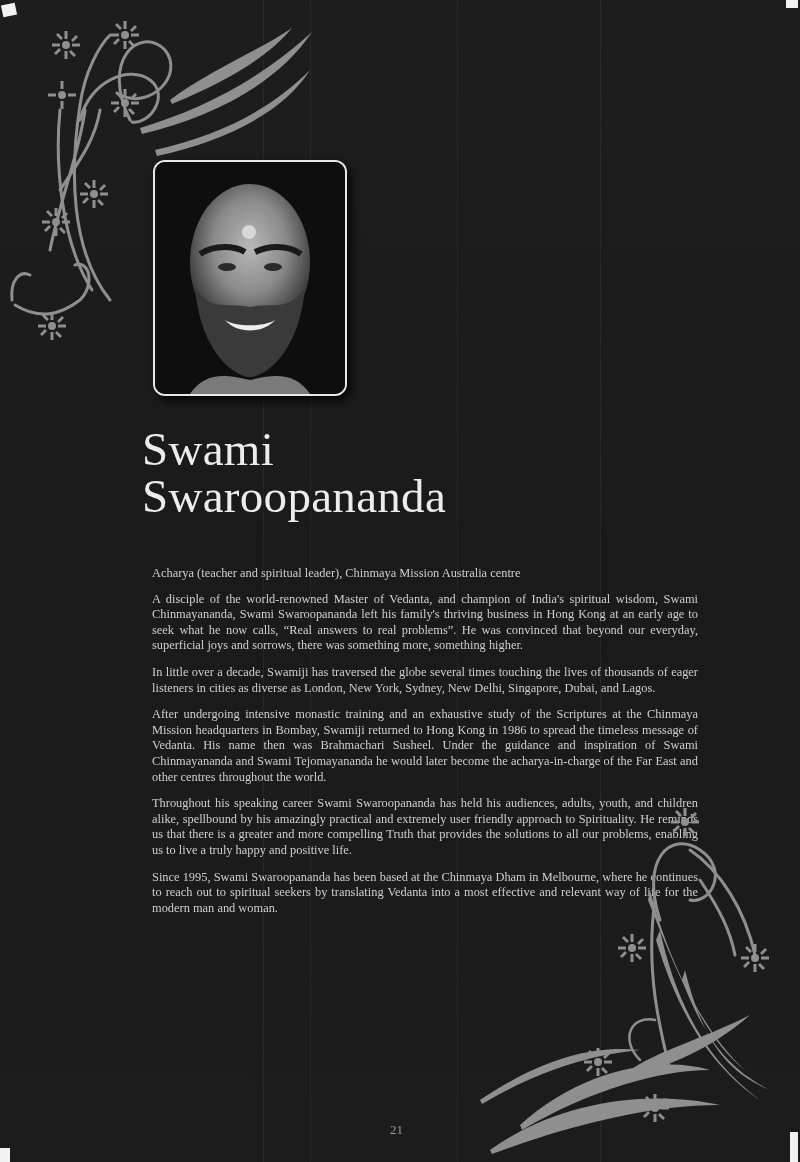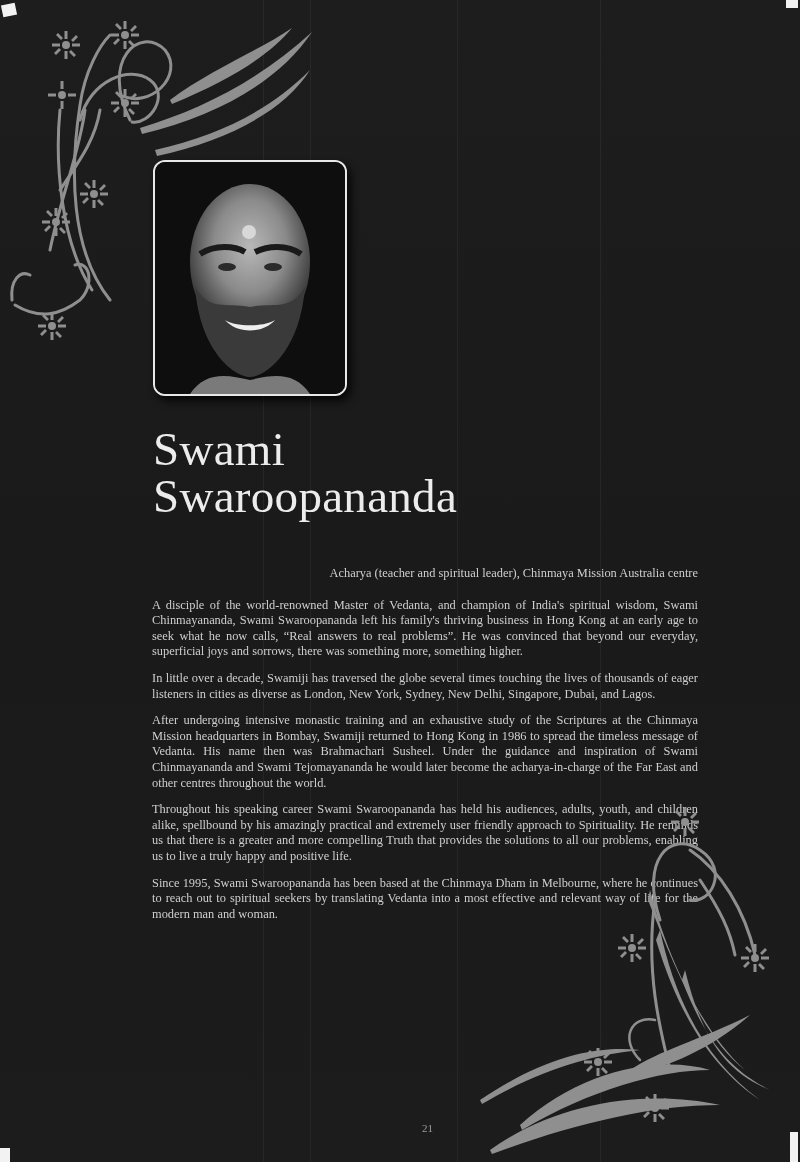--- a/index.html
+++ b/index.html
@@ -26,37 +26,37 @@
       position: absolute; left: 153px; top: 160px;
       width: 190px; height: 232px;
       border: 2px solid #e8e8e8; border-radius: 12px;
       box-shadow: 4px 5px 8px rgba(0,0,0,0.8);
       overflow: hidden;
       background: radial-gradient(ellipse at 50% 45%, #9a9a9a 0%, #6a6a6a 28%, #2a2a2a 55%, #0c0c0c 80%);
     }
     .photo-frame svg { width: 100%; height: 100%; display: block; }
 
     .title {
-      position: absolute; left: 153px; top: 426px;
+      position: absolute; left: 142px; top: 426px;
       margin: 0; font-weight: normal;
       font-size: 47px; line-height: 47px;
       color: #ececec; letter-spacing: 0.3px;
     }
     .title span { display: block; }
 
     .body-text {
       position: absolute; left: 152px; top: 566px; width: 546px;
       font-size: 12.4px; line-height: 15.6px; color: #cfcfcf;
     }
     .body-text p { margin: 0 0 11px 0; text-align: justify; }
-    .body-text p.role { margin-bottom: 16px; text-align: right; }
+    .body-text p.role { margin-bottom: 10px; text-align: left; }
 
     .page-number {
-      position: absolute; left: 422px; top: 1122px;
-      font-size: 11px; color: #9a9a9a;
+      position: absolute; left: 390px; top: 1122px;
+      font-size: 13px; color: #9a9a9a;
     }
     .corner-mark {
       position: absolute; background: #f2f2f2;
     }
   </style>
 </head>
 <body>
 
 <div class="page">
 

